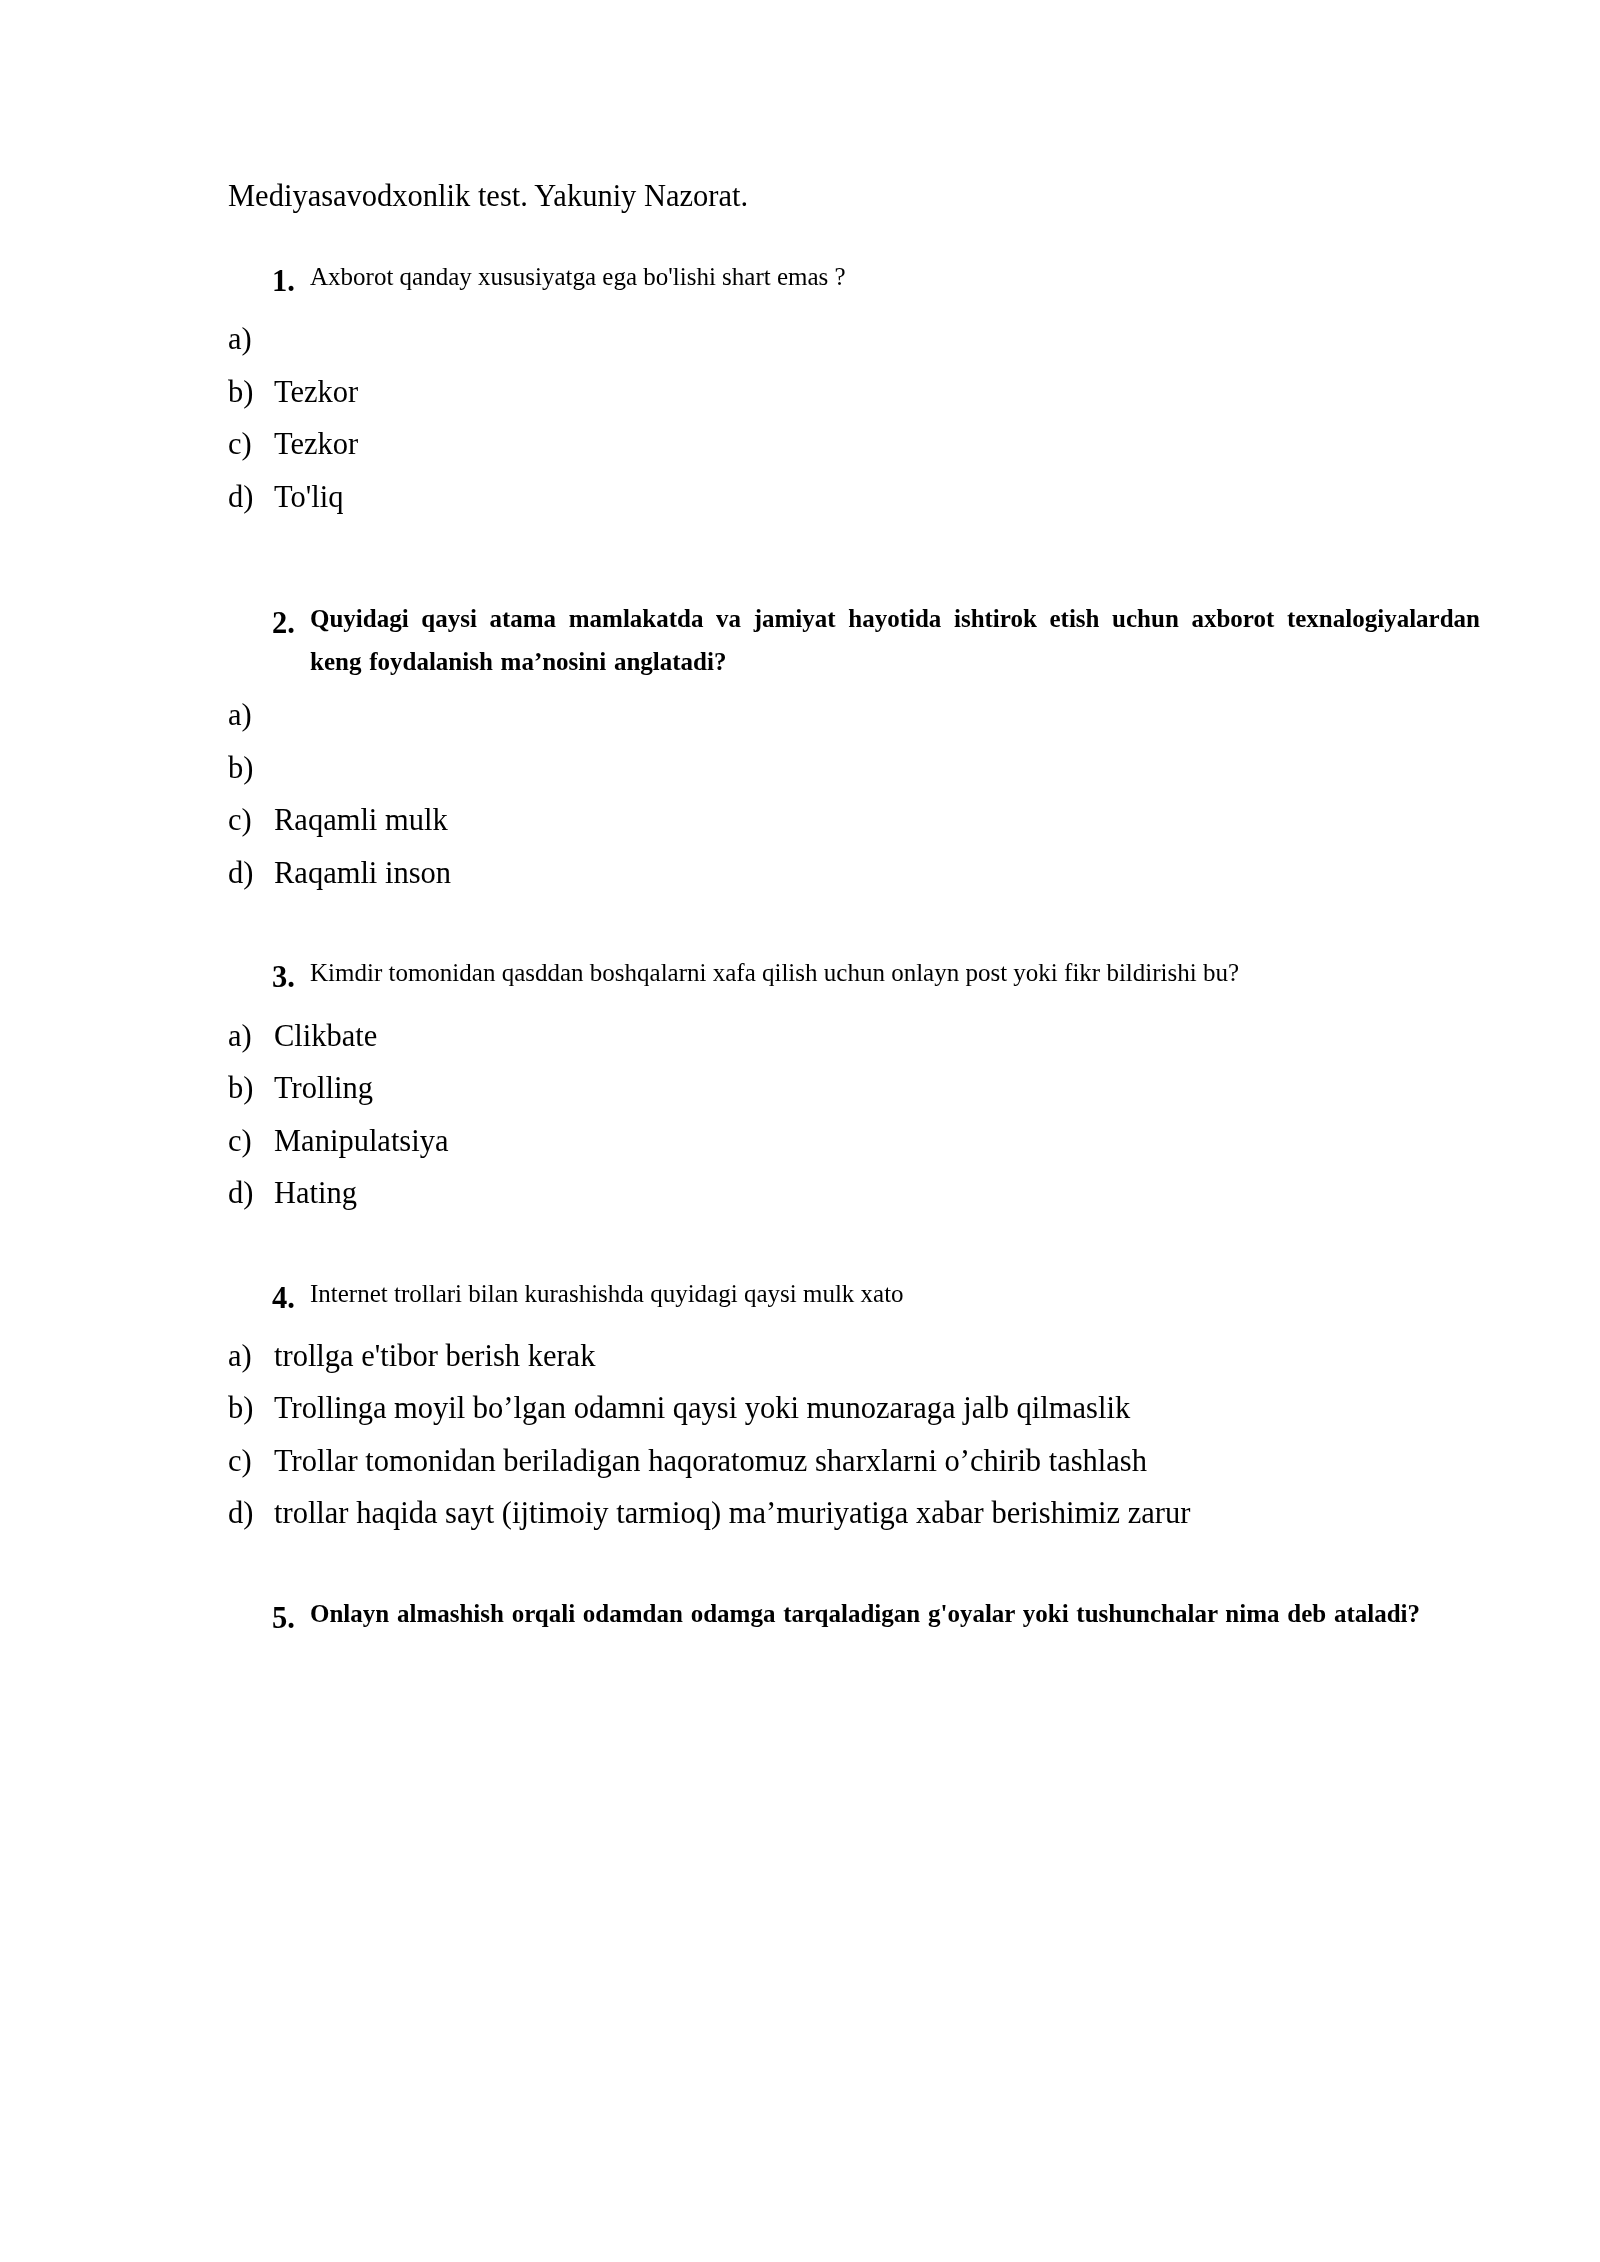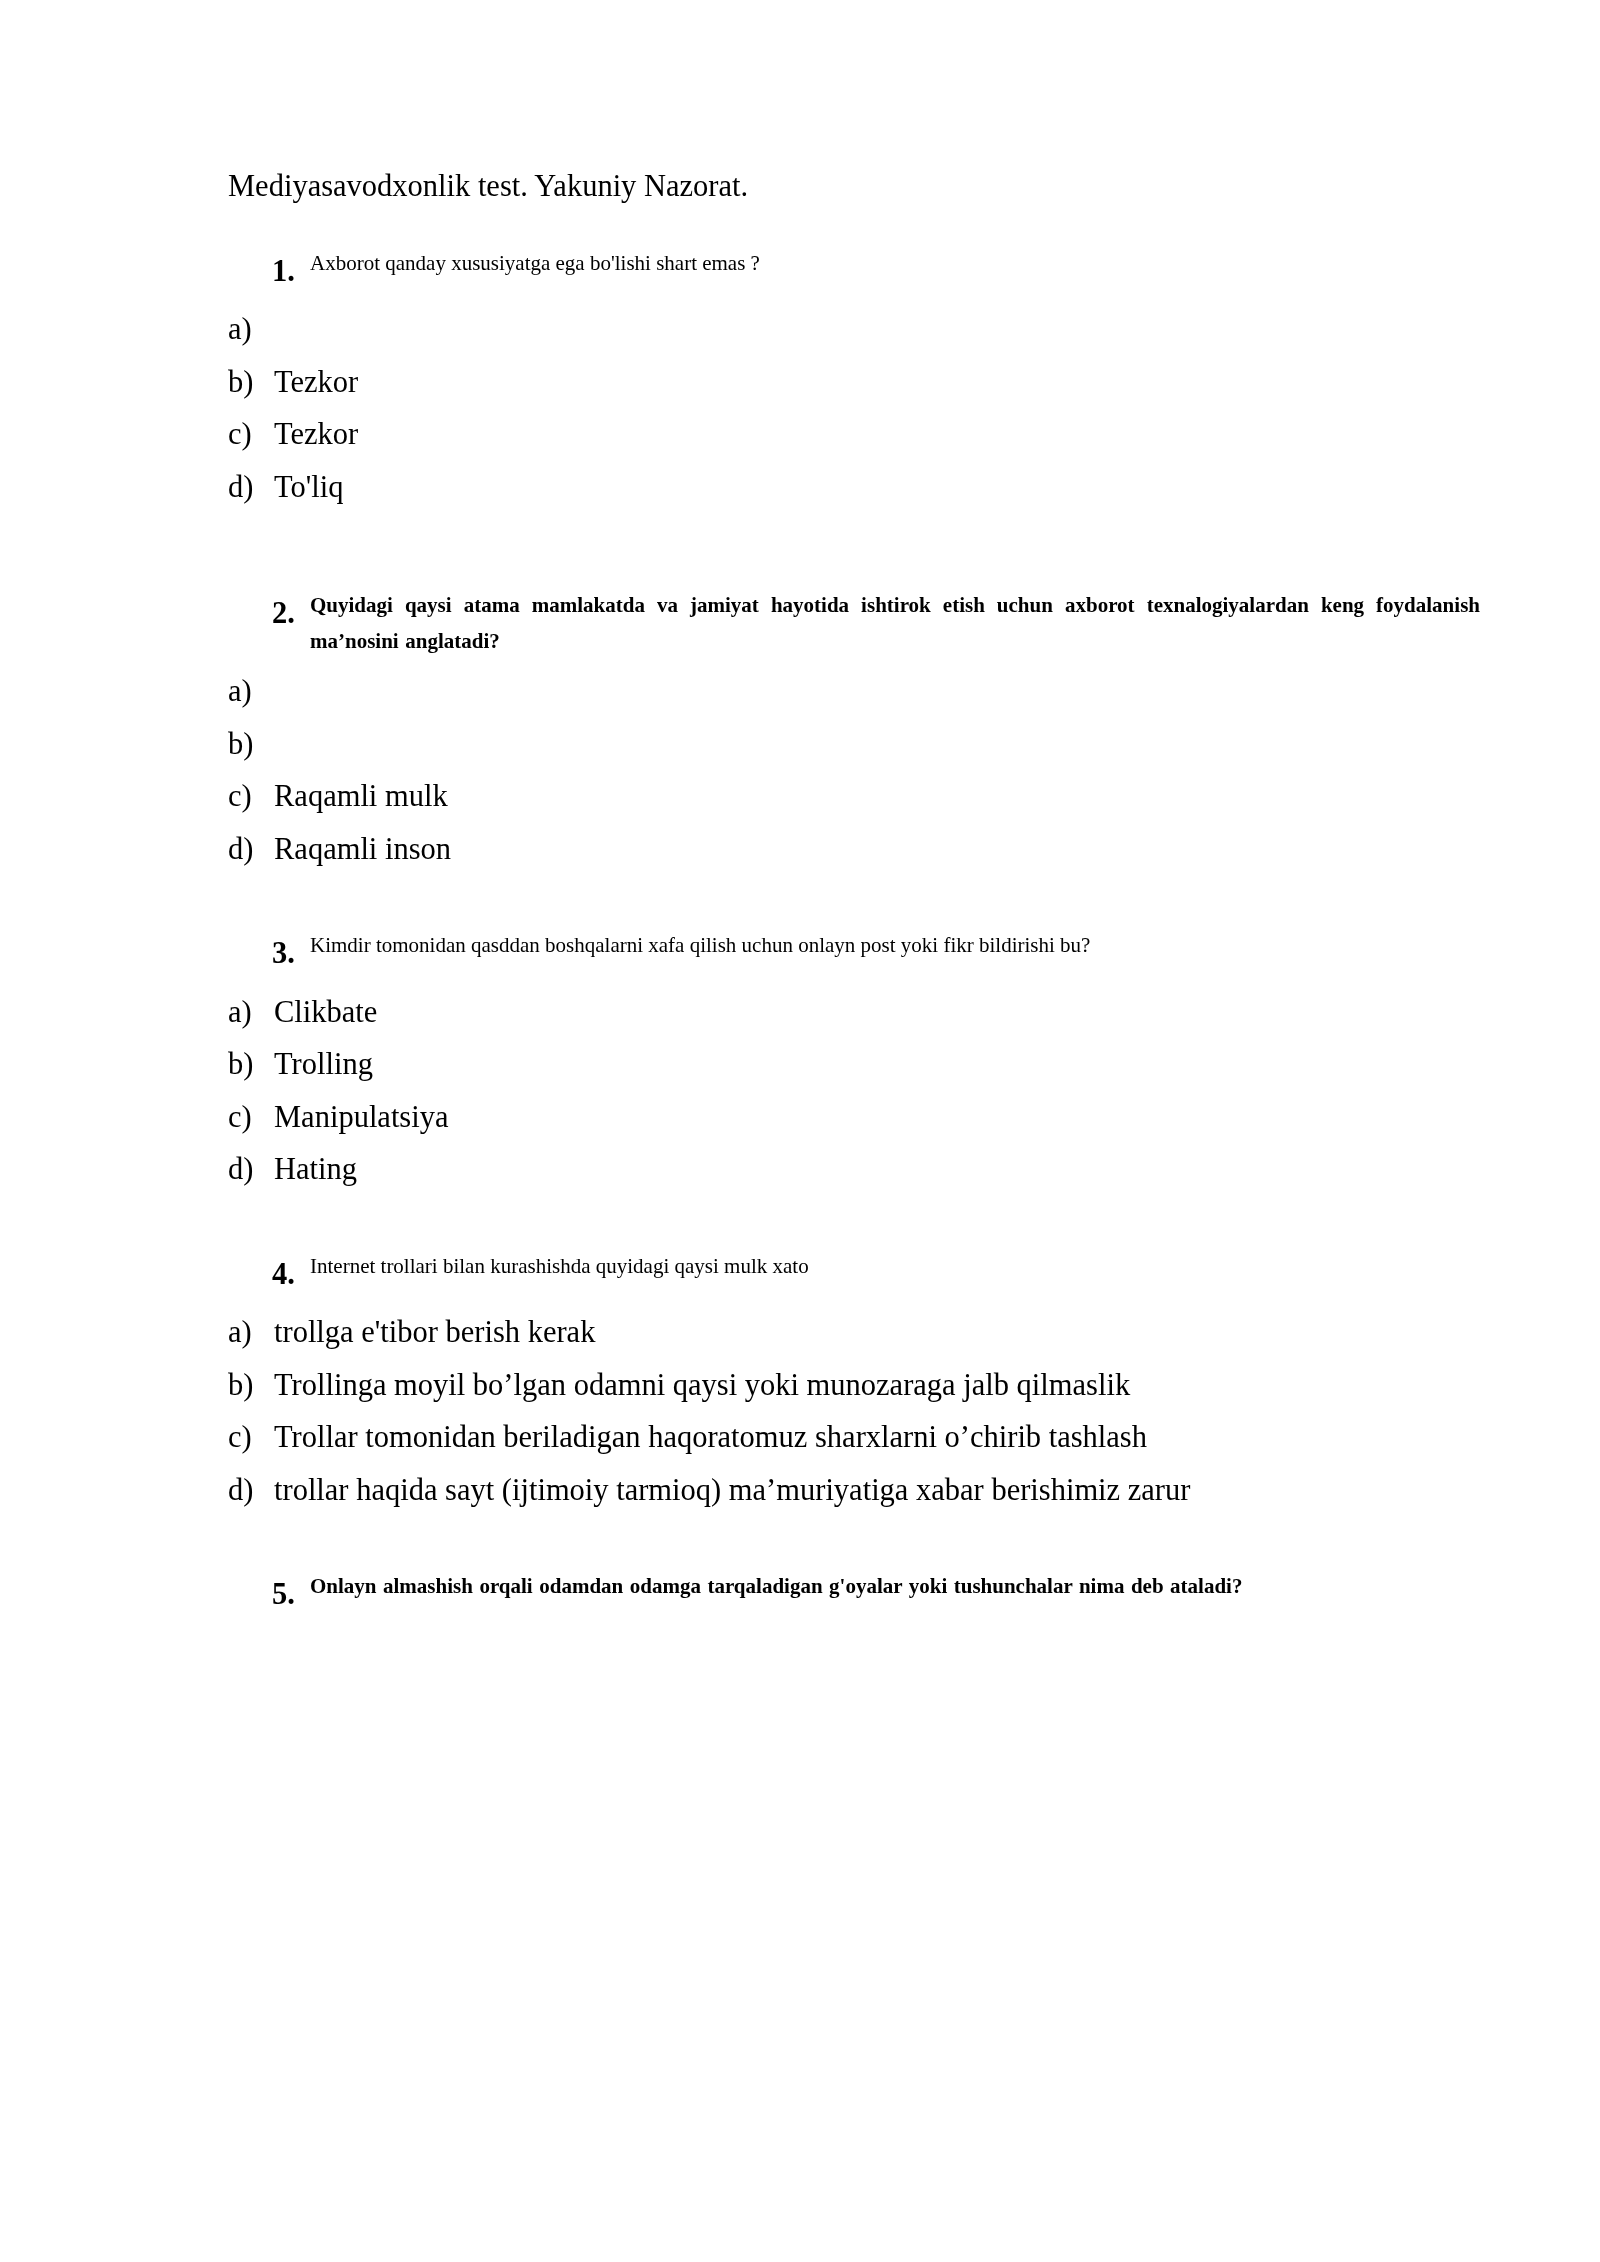--- a/index.html
+++ b/index.html
@@ -19,21 +19,21 @@
     width: 1600px;
     height: 2262px;
     background: #ffffff;
     box-sizing: border-box;
     padding: 0;
     overflow: hidden;
   }
   .content {
     position: absolute;
     left: 228px;
-    top: 168px;
+    top: 178px;
     width: 1252px;
   }
   .doc-title {
     font-size: 30.5px;
     line-height: 1.2;
     margin: 0 0 40px 0;
     white-space: nowrap;
   }
   .question-block {
     margin: 0 0 34px 0;
@@ -46,21 +46,21 @@
   }
   .q-num {
     font-weight: bold;
     font-size: 30.5px;
     line-height: 1.72;
     width: 38px;
     flex: 0 0 38px;
     text-align: left;
   }
   .q-text {
-    font-size: 21px;
+    font-size: 25px;
     line-height: 1.72;
     flex: 1 1 auto;
   }
   .q-text.justify {
     text-align: justify;
     text-align-last: left;
   }
   .q-text.justify-wide {
     text-align: justify;
     text-align-last: left;

